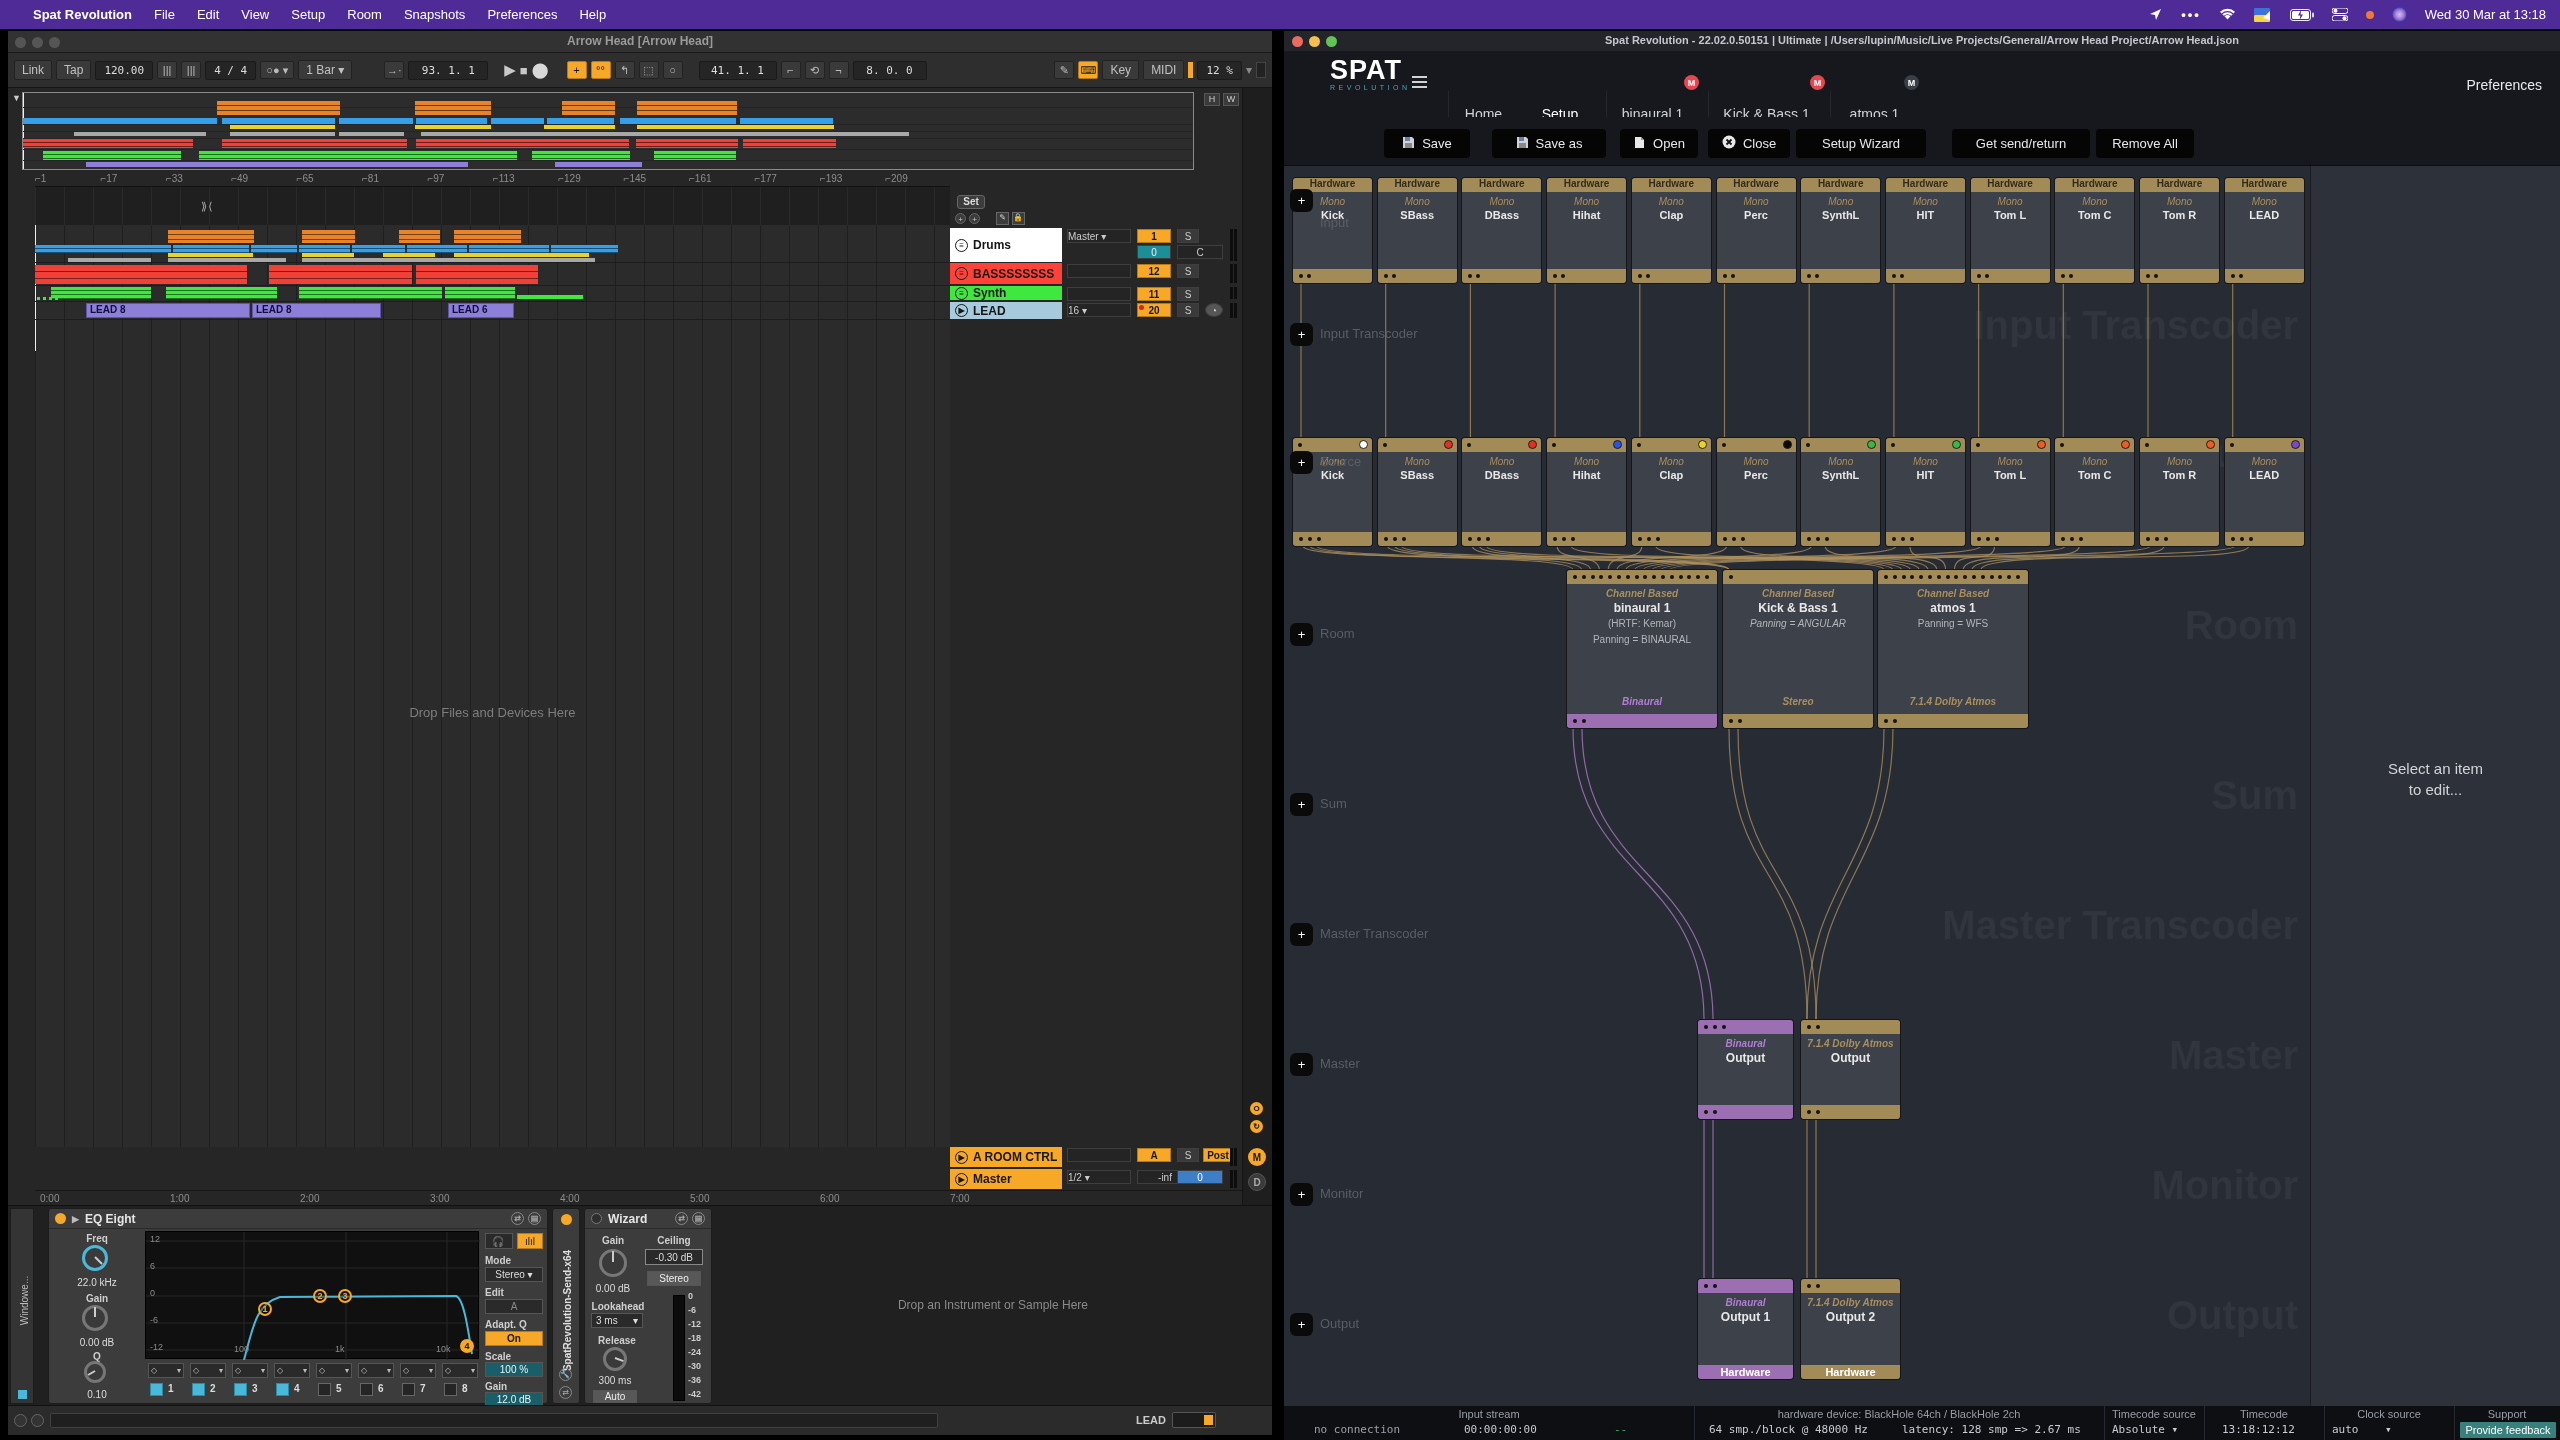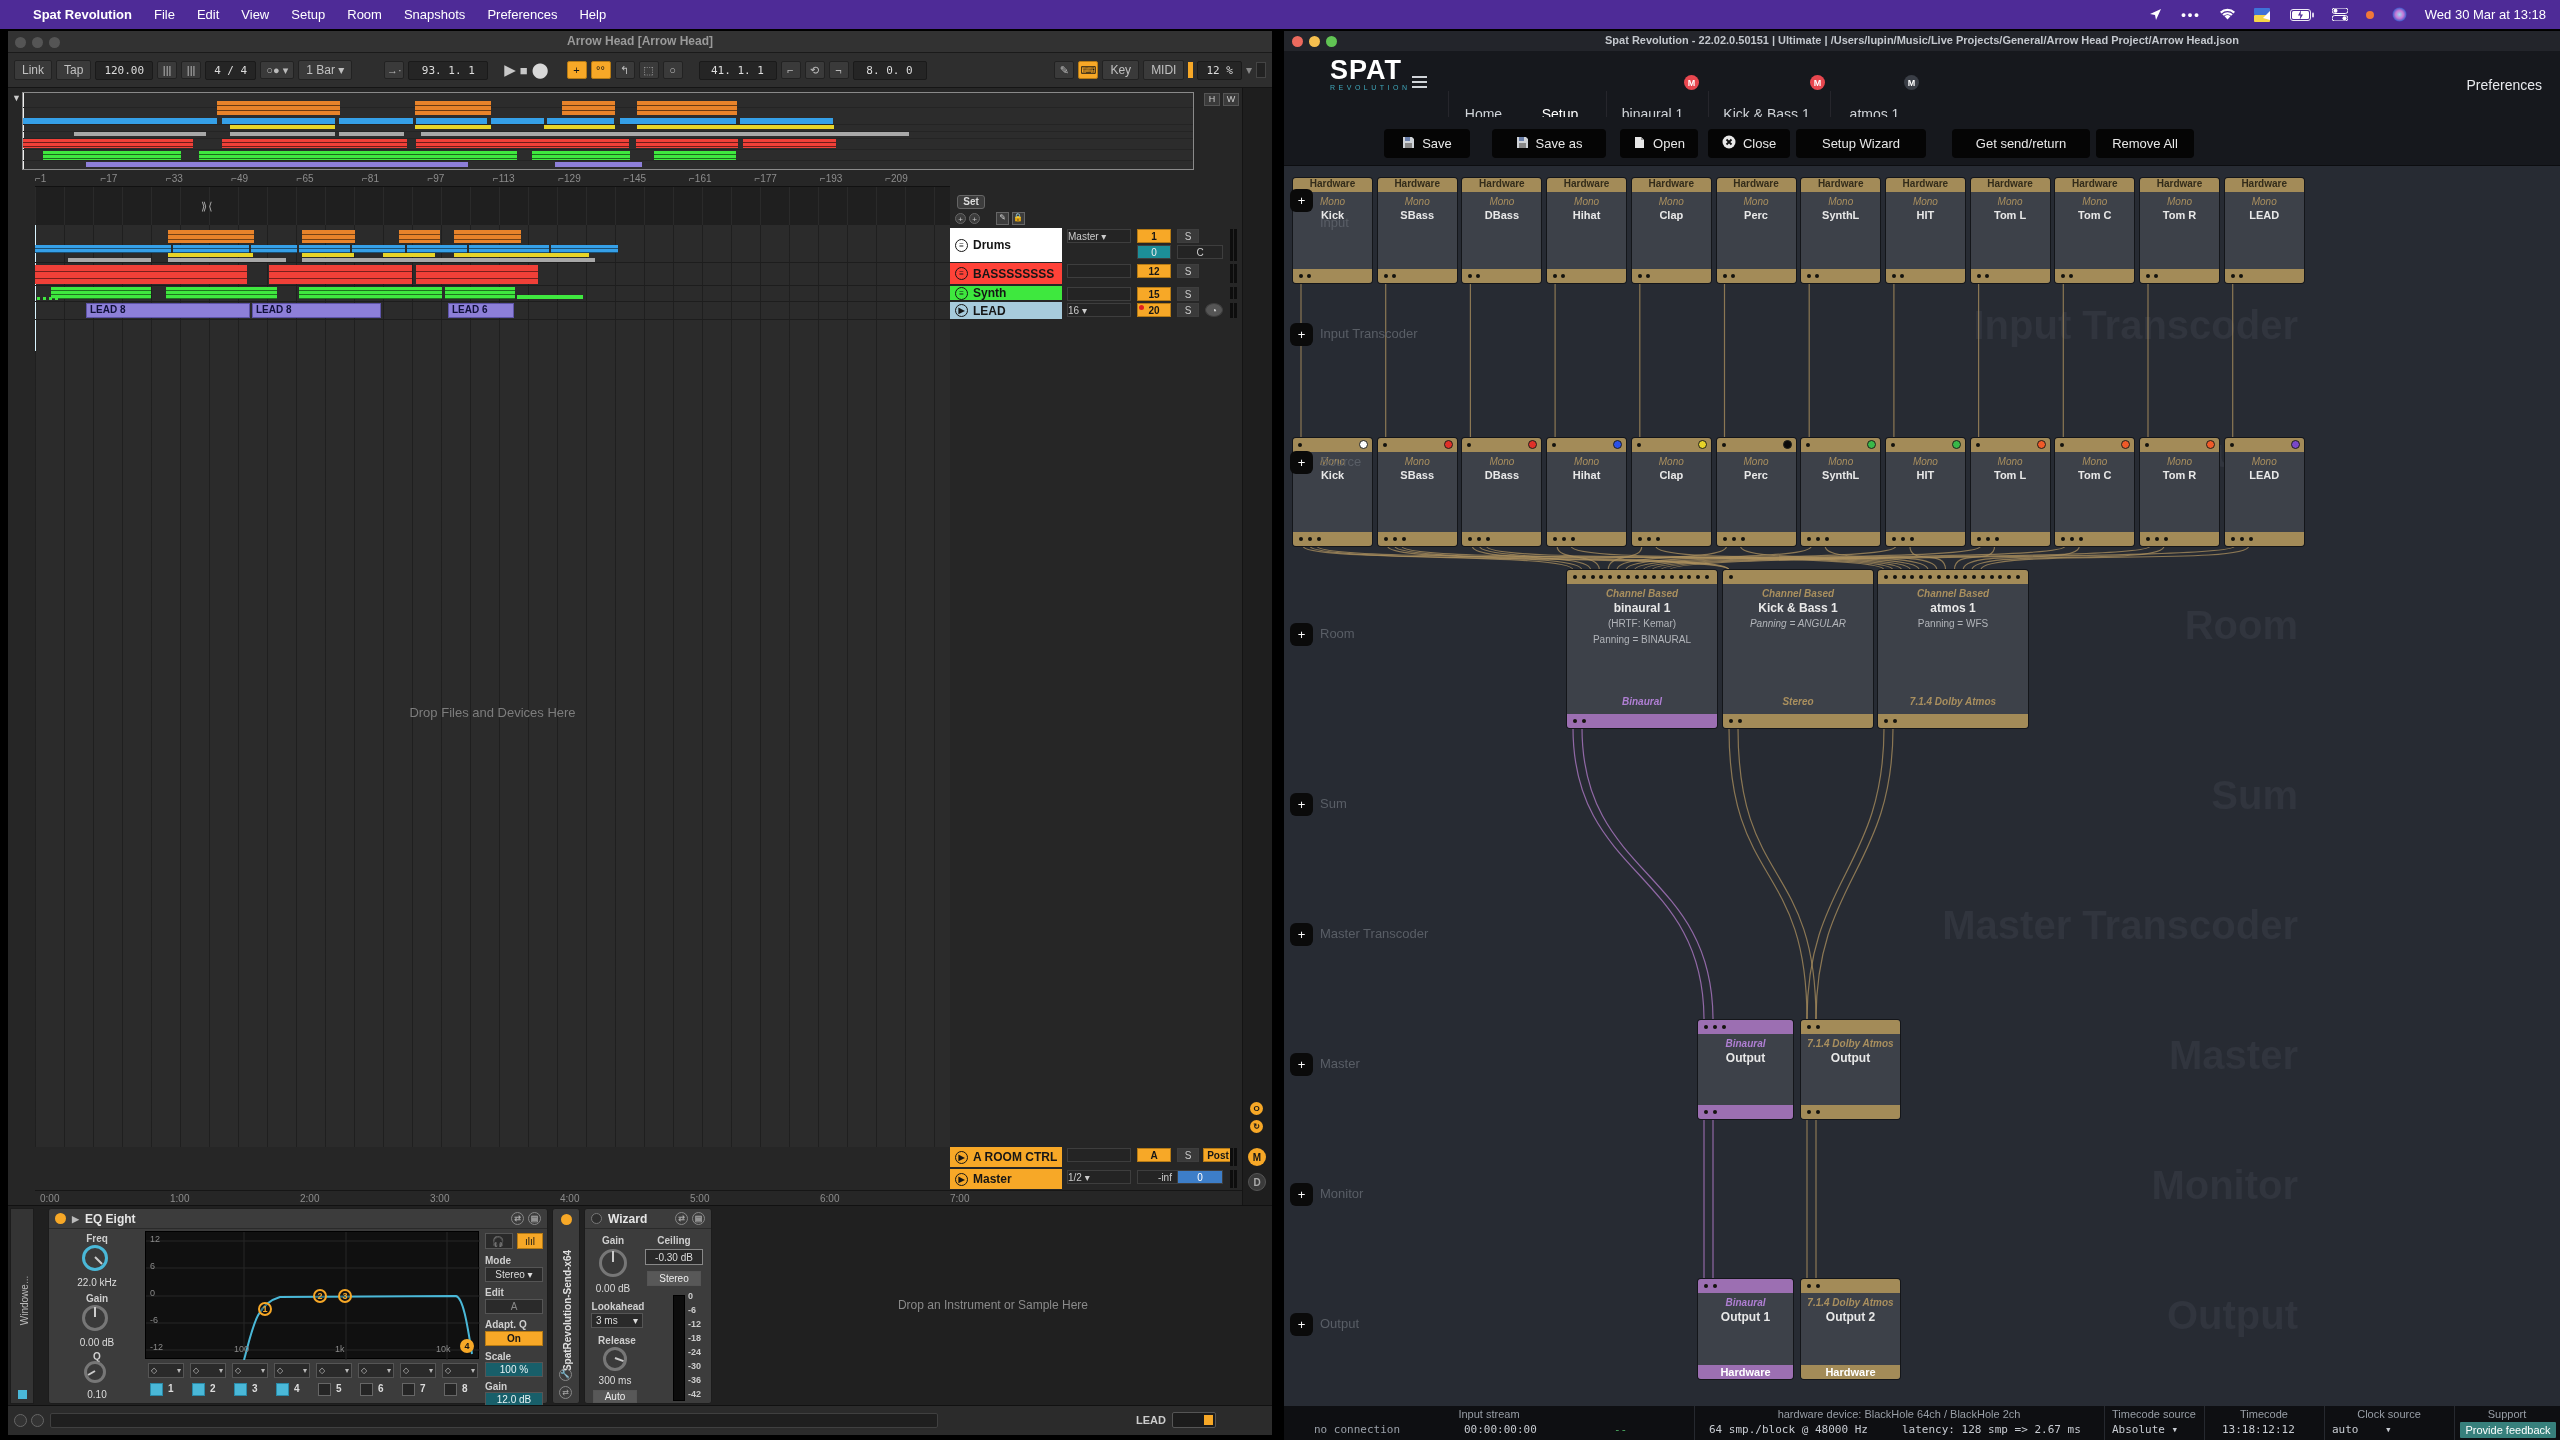--- a/index.html
+++ b/index.html
@@ -359,21 +359,21 @@
       </div>
       <div class="hbox" style="left: 117px; top: 39px; width: 64px; justify-content: space-between;"></div>
       <div class="hbox oval" style="left: 187px; top: 39px; width: 34px;">12</div>
       <div class="hbox" style="left: 227px; top: 39px; width: 22px; background: rgb(58, 58, 58);">S</div>
       <div class="meter2" style="left: 280px; top: 39px; height: 19px;"></div>
       <div class="hname" style="top: 61px; height: 14px; background: rgb(62, 232, 62);">
         <span class="hicon">≡</span>
         <span>Synth</span>
       </div>
       <div class="hbox" style="left: 117px; top: 62px; width: 64px; justify-content: space-between;"></div>
-      <div class="hbox oval" style="left: 187px; top: 62px; width: 34px;">15</div>
+      <div class="hbox oval" style="left: 187px; top: 62px; width: 34px;">11</div>
       <div class="hbox" style="left: 227px; top: 62px; width: 22px; background: rgb(58, 58, 58);">S</div>
       <div class="meter2" style="left: 280px; top: 62px; height: 12px;"></div>
       <div class="hname" style="top: 77px; height: 17px; background: rgb(167, 203, 220);">
         <span class="hicon">▶</span>
         <span>LEAD</span>
       </div>
       <div class="hbox" style="left: 117px; top: 78px; width: 64px; justify-content: space-between;">16 ▾</div>
       <div class="hbox oval" style="left: 187px; top: 78px; width: 34px;">20<div style="position: absolute; left: 1px; top: 1px; width: 5px; height: 5px; border-radius: 50%; background: rgb(224, 32, 32);"></div></div>
       <div class="hbox" style="left: 227px; top: 78px; width: 22px; background: rgb(58, 58, 58);">S</div>
       <div class="hbox" style="left: 255px; top: 78px; width: 18px; border-radius: 50%; background: rgb(85, 85, 85);">◔</div>
@@ -1147,20 +1147,23 @@
         <div class="raillbl" style="top: 630px;">Sum</div>
         <div class="railplus" style="top: 757px;">+</div>
         <div class="raillbl" style="top: 760px;">Master Transcoder</div>
         <div class="railplus" style="top: 887px;">+</div>
         <div class="raillbl" style="top: 890px;">Master</div>
         <div class="railplus" style="top: 1017px;">+</div>
         <div class="raillbl" style="top: 1020px;">Monitor</div>
         <div class="railplus" style="top: 1147px;">+</div>
         <div class="raillbl" style="top: 1150px;">Output</div>
       </div>
+    <div id="spat-edit">
+      <div class="hint"><span>Select an item</span><br><span>to edit...</span></div>
+    </div>
   </div>
   <div id="spat-status">
     <div class="scol" style="left:410px;"></div>
       <div class="scol" style="left:820px;"></div>
       <div class="scol" style="left:920px;"></div>
       <div class="scol" style="left:1040px;"></div>
       <div class="scol" style="left:1170px;"></div>
     <div class="sschead" style="left:0;width:410px;">Input stream</div>
     <div class="sschead" style="left:410px;width:410px;">hardware device: BlackHole 64ch / BlackHole 2ch</div>
     <div class="sschead" style="left:820px;width:100px;">Timecode source</div>

